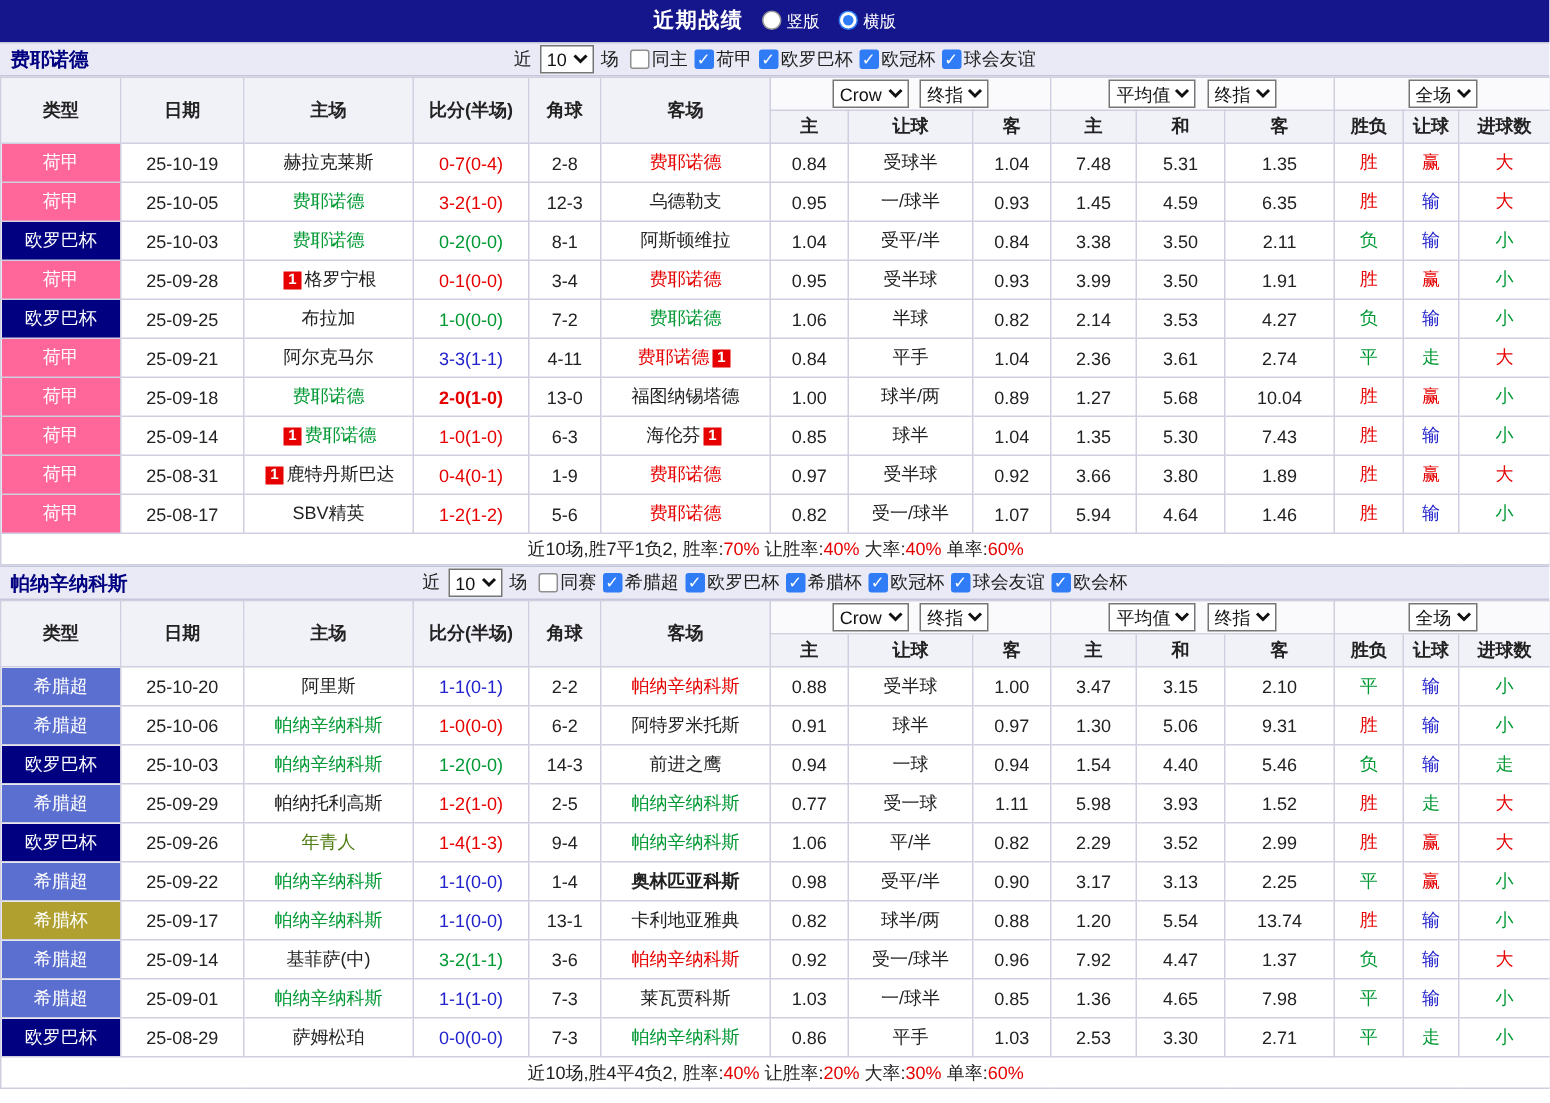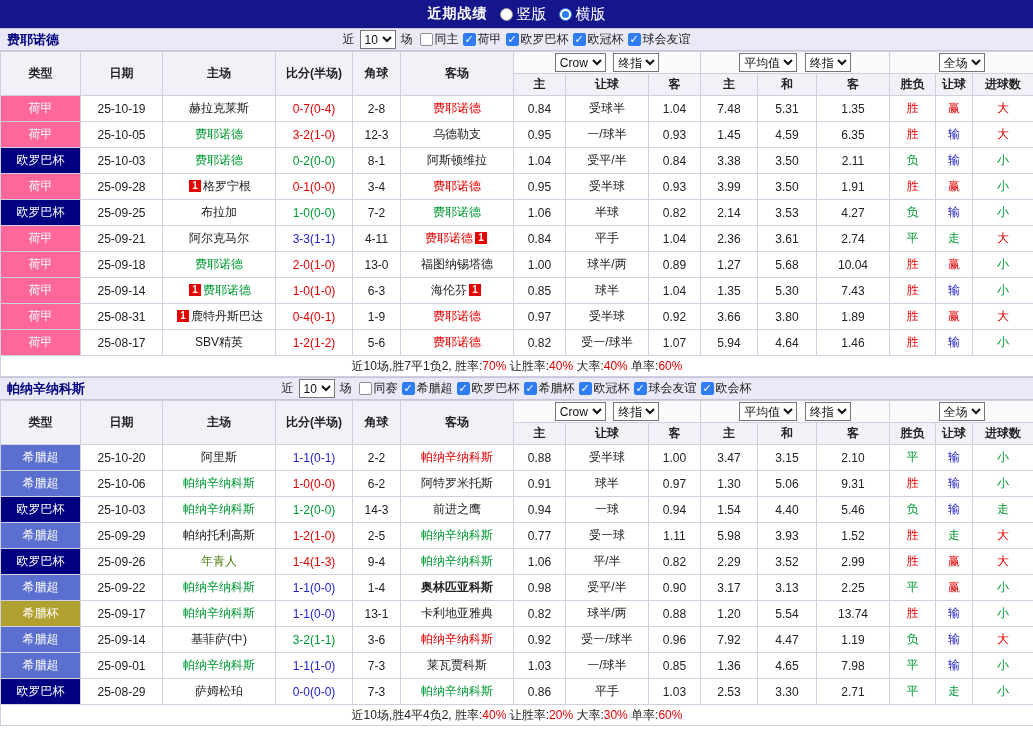--- a/index.html
+++ b/index.html
@@ -1,19 +1,19 @@
 <!DOCTYPE html>
 <html><head>
 <meta charset="utf-8">
 <style>
 *{box-sizing:border-box;margin:0;padding:0}
 body{width:1033px;font-family:"Liberation Sans","DejaVu Sans",sans-serif;font-size:12px;color:#222;background:#fff}
 .topbar{height:28px;background:#15158c;display:flex;align-items:center;justify-content:center;gap:12px}
 .topbar .title{color:#fff;font-weight:bold;font-size:14px;letter-spacing:1px}
-.radio-opt{display:inline-flex;align-items:center;gap:4px;color:#fff;font-size:15px;cursor:pointer}
+.radio-opt{display:inline-flex;align-items:flex-start;gap:4px;color:#fff;font-size:11px;cursor:pointer}
 .radio{width:13px;height:13px;border-radius:50%;background:#fff;border:1px solid #9a9a9a;position:relative;display:inline-block}
 .radio.sel{border-color:#2f7cf6}
 .radio.sel::after{content:"";position:absolute;left:2px;top:2px;width:7px;height:7px;border-radius:50%;background:#2f7cf6}
 .section-bar{height:23px;background:#eaeaf6;border-top:1px solid #c6c6da;border-bottom:1px solid #c6c6da;display:flex;align-items:center;justify-content:center;position:relative}
 .team-name{position:absolute;left:7px;font-weight:bold;font-size:13px;color:#000080}
 .filters{display:flex;align-items:center;gap:3px}
 .cb-opt{display:inline-flex;align-items:center;gap:2px;margin-left:4px;cursor:pointer}
 .cb{width:13px;height:13px;border:1px solid #8f8f8f;background:#fff;display:inline-block;position:relative;border-radius:2px}
 .cb.on{background:#2f7cf6;border-color:#2f7cf6}
 .cb.on::after{content:"\2713";position:absolute;color:#fff;font-size:11px;font-weight:bold;left:1px;top:-1px}
@@ -219,21 +219,21 @@
             <td>3.61</td>
             <td>2.74</td>
             <td style="color: rgb(0, 153, 51);">平</td>
             <td style="color: rgb(0, 153, 51);">走</td>
             <td style="color: rgb(230, 0, 0);">大</td>
           </tr>
           <tr>
             <td class="type" style="background: rgb(255, 102, 153);">荷甲</td>
             <td>25-09-18</td>
             <td><span style="color: rgb(0, 153, 51);">费耶诺德</span></td>
-            <td style="color: rgb(230, 0, 0);">2-0(1-0)</td>
+            <td style="color: rgb(230, 0, 0); font-weight: bold;">2-0(1-0)</td>
             <td>13-0</td>
             <td><span style="color: rgb(34, 34, 34);">福图纳锡塔德</span></td>
             <td>1.00</td>
             <td>球半/两</td>
             <td>0.89</td>
             <td>1.27</td>
             <td>5.68</td>
             <td>10.04</td>
             <td style="color: rgb(230, 0, 0);">胜</td>
             <td style="color: rgb(230, 0, 0);">赢</td>
@@ -505,21 +505,21 @@
             <td>25-09-14</td>
             <td><span style="color: rgb(34, 34, 34);">基菲萨(中)</span></td>
             <td style="color: rgb(0, 153, 51);">3-2(1-1)</td>
             <td>3-6</td>
             <td><span style="color: rgb(230, 0, 0);">帕纳辛纳科斯</span></td>
             <td>0.92</td>
             <td>受一/球半</td>
             <td>0.96</td>
             <td>7.92</td>
             <td>4.47</td>
-            <td>1.19</td>
+            <td>1.37</td>
             <td style="color: rgb(0, 153, 51);">负</td>
             <td style="color: rgb(34, 34, 204);">输</td>
             <td style="color: rgb(230, 0, 0);">大</td>
           </tr>
           <tr>
             <td class="type" style="background: rgb(91, 111, 208);">希腊超</td>
             <td>25-09-01</td>
             <td><span style="color: rgb(0, 153, 51);">帕纳辛纳科斯</span></td>
             <td style="color: rgb(34, 34, 204);">1-1(1-0)</td>
             <td>7-3</td>

